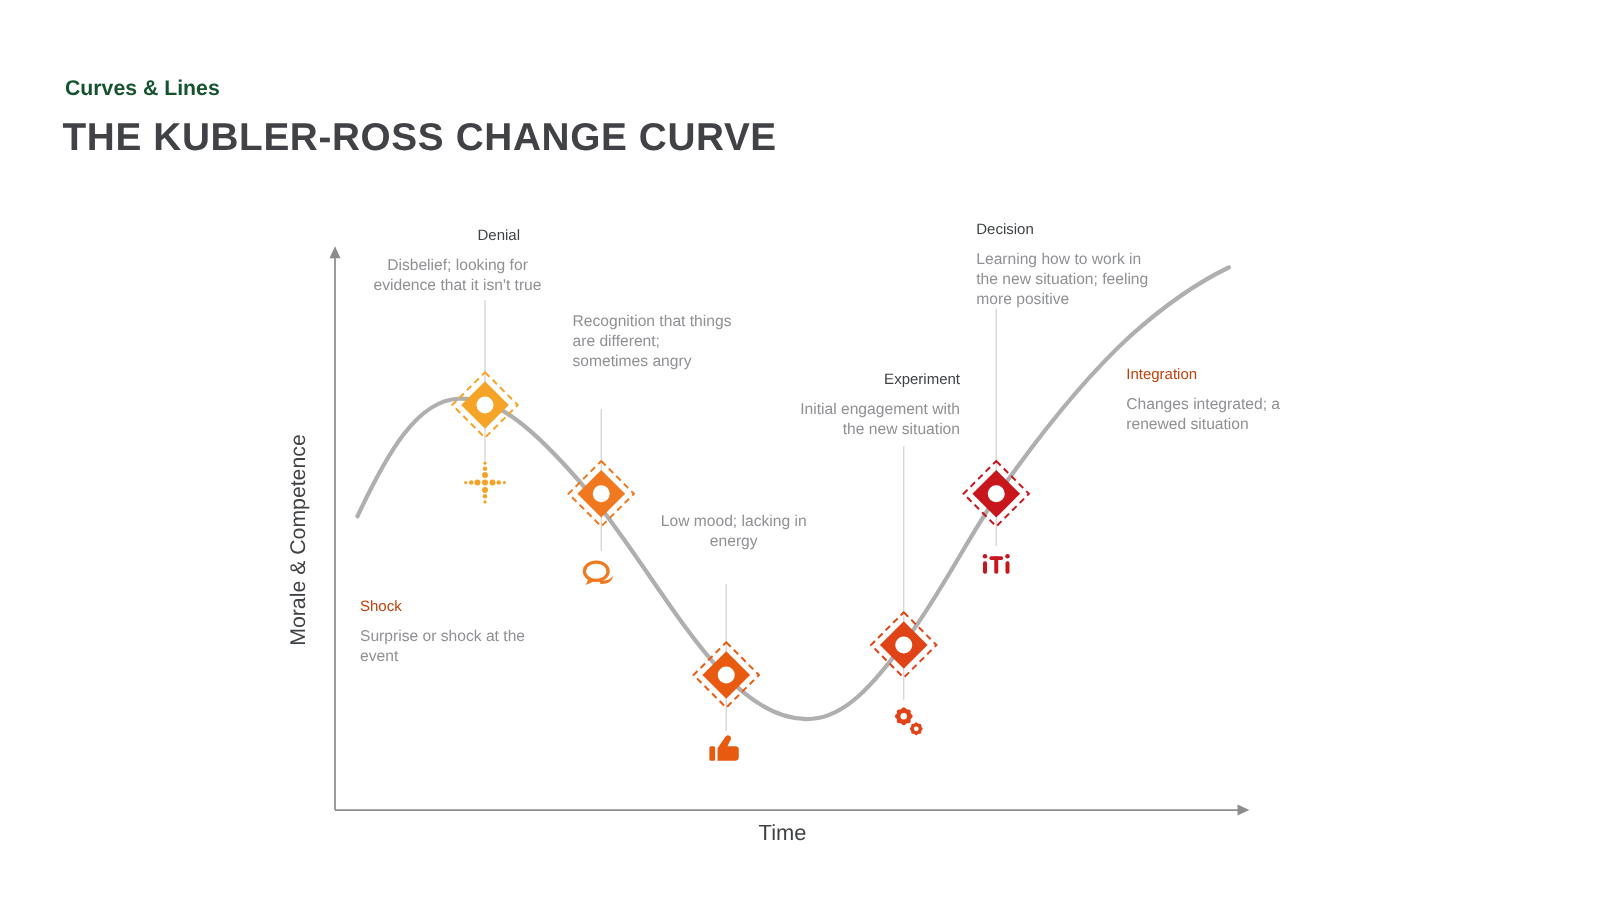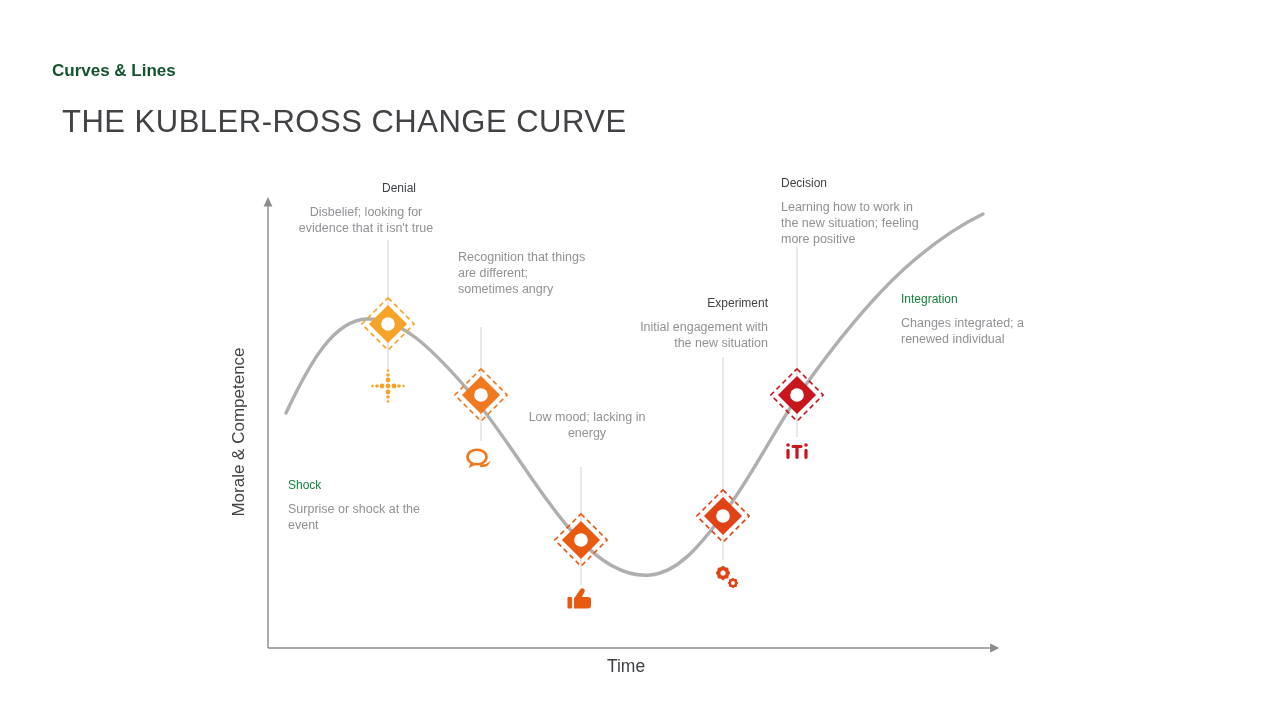--- a/index.html
+++ b/index.html
@@ -4,36 +4,36 @@
 <style>
   html,body{margin:0;padding:0;background:#ffffff;}
   .slide{
     position:relative;width:1280px;height:720px;background:#ffffff;overflow:hidden;
     font-family:"Liberation Sans", sans-serif;
   }
   .eyebrow{
     position:absolute;left:52px;top:61px;font-size:17px;font-weight:bold;color:#14532d;
   }
   .main-title{
-    position:absolute;left:50px;top:92px;margin:12px;font-size:31px;font-weight:normal;
+    position:absolute;left:50px;top:92px;margin:0;font-size:31px;font-weight:bold;
     color:#404245;letter-spacing:0.5px;
   }
   .diagram-svg{position:absolute;left:0;top:0;}
   .axis-label-y{
     position:absolute;left:140px;top:421px;width:200px;height:22px;text-align:center;
     font-size:17px;color:#3F4245;transform:rotate(-90deg);
   }
   .axis-label-x{
     position:absolute;left:526px;top:656px;width:200px;text-align:center;
     font-size:17.5px;color:#3F4245;
   }
   .stage-label{position:absolute;}
   .stage-title{font-size:12px;line-height:23px;margin-bottom:4px;}
   .stage-title.dark{color:#3F4245;}
-  .stage-title.light{color:#15803d;}
+  .stage-title.light{color:#c2410c;}
   .stage-desc{font-size:12.5px;line-height:16px;color:#8F9194;}
   .stage-desc div{white-space:nowrap;}
   .s-shock{left:288px;top:474px;width:170px;text-align:left;}
   .s-denial{left:278px;top:177px;width:176px;text-align:center;}
   .s-denial .stage-title{transform:translateX(33px);}
   .s-frustration{left:458px;top:249px;width:170px;text-align:left;}
   .s-depression{left:504px;top:409px;width:166px;text-align:center;}
   .s-experiment{left:600px;top:292px;width:168px;text-align:right;}
   .s-decision{left:781px;top:172px;width:175px;text-align:left;}
   .s-integration{left:901px;top:288px;width:160px;text-align:left;}
@@ -200,20 +200,20 @@
       <div>Learning how to work in</div>
       <div>the new situation; feeling</div>
       <div>more positive</div>
     </div>
   </div>
 
   <div class="stage-label s-integration">
     <div class="stage-title light">Integration</div>
     <div class="stage-desc">
       <div>Changes integrated; a</div>
-      <div>renewed individual</div>
+      <div>renewed situation</div>
     </div>
   </div>
 
   <div class="axis-label-y">Morale &amp; Competence</div>
   <div class="axis-label-x">Time</div>
 
 </div>
 
 </body></html>

